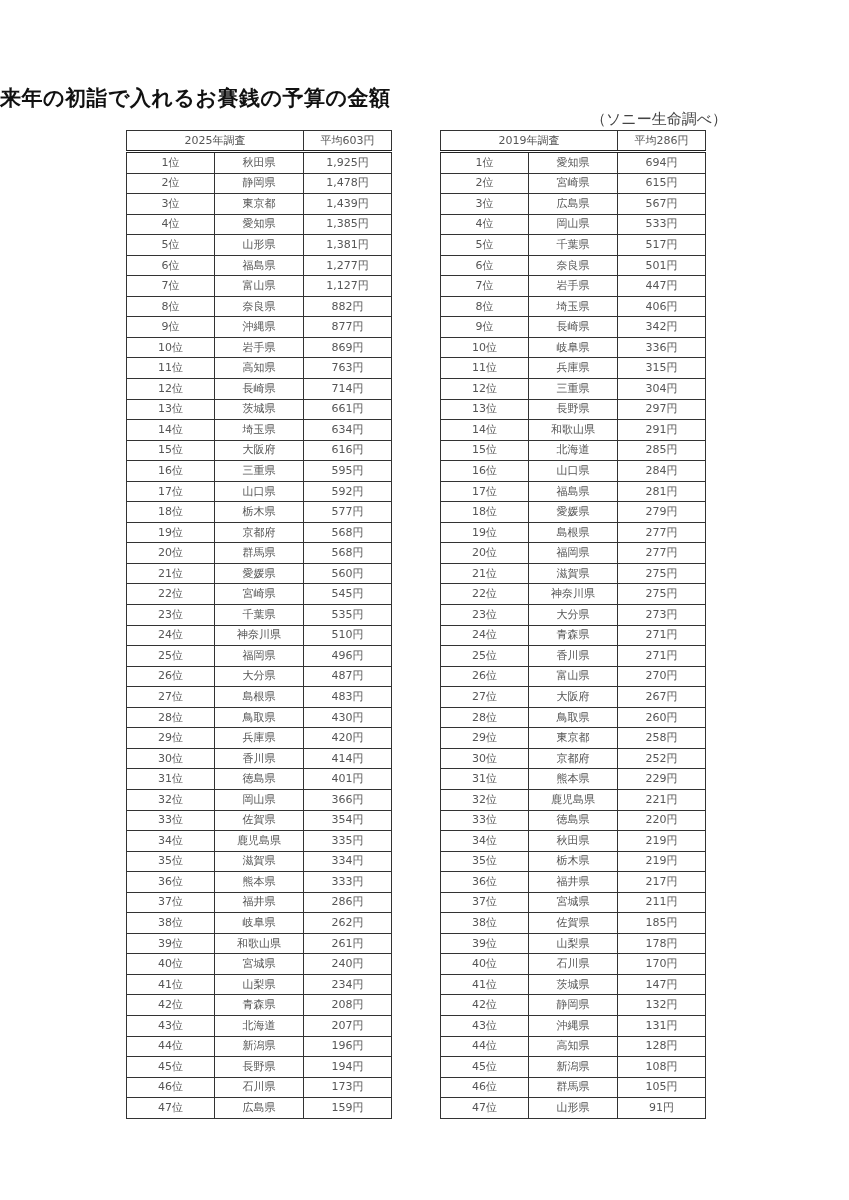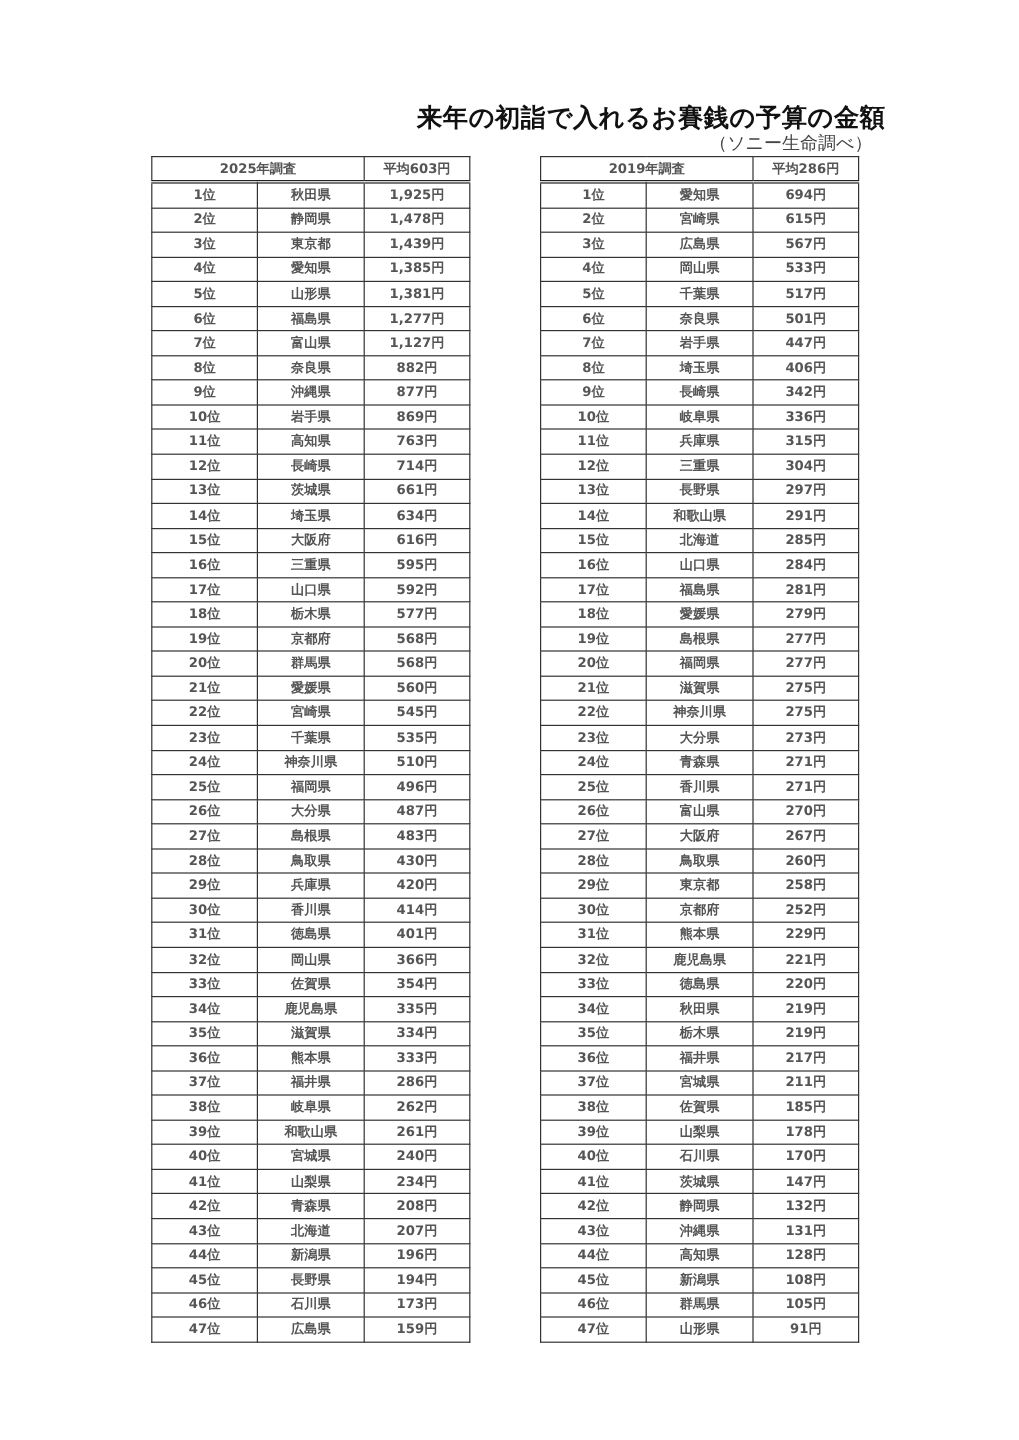--- a/index.html
+++ b/index.html
@@ -1,28 +1,28 @@
 <!DOCTYPE html>
 <html><head>
 <meta charset="utf-8">
 <style>
   html, body { margin: 0; padding: 0; background: #ffffff; }
   body { width: 849px; height: 1200px; position: relative; overflow: hidden;
          font-family: "DejaVu Sans", "Liberation Sans", sans-serif; color: #555; }
-  .title { position: absolute; left: 0; width: 738px; top: 84px; text-align: right;
+  .title { position: absolute; left: 0; width: 738px; top: 84px; text-align: left;
            font-size: 21px; font-weight: bold; color: #111; letter-spacing: 0.5px; }
   .source { position: absolute; right: 122px; top: 110px; font-size: 15px; color: #444; }
   table.rank { position: absolute; top: 130px; border-collapse: collapse;
                table-layout: fixed; font-size: 11px; color: #555; }
   table.rank td { border: 1px solid #333; text-align: center; padding: 0; height: 19.55px;
                   line-height: 18px; white-space: nowrap; overflow: hidden; }
-  table.rank { border: 1.5px solid #222; font-weight: bold; }
+  table.rank { border: 1.5px solid #222; }
   table.rank tr.head td { height: 19px; border-bottom: 3px double #222; color: #555; }
   #t2025 { left: 126px; width: 265px; }
-  #t2019 { left: 450px; width: 264px; }
+  #t2019 { left: 440px; width: 264px; }
   col.c1 { width: 88px; } col.c2 { width: 89px; } col.c3 { width: 88px; }
 </style>
 </head>
 <body>
 
 <div class="title">来年の初詣で入れるお賽銭の予算の金額</div>
 <div class="source">（ソニー生命調べ）</div>
 
 <table class="rank" id="t2025">
   <colgroup>

